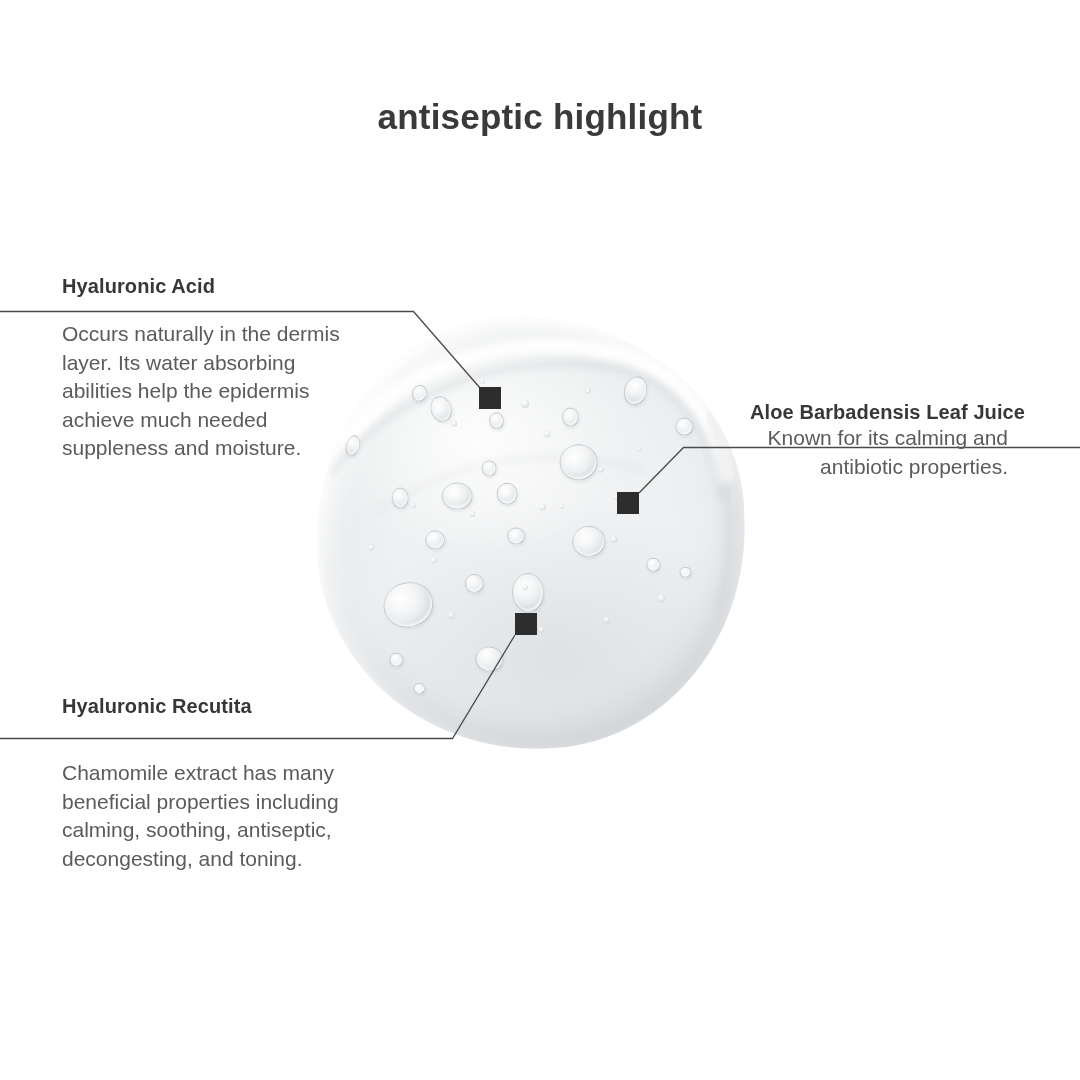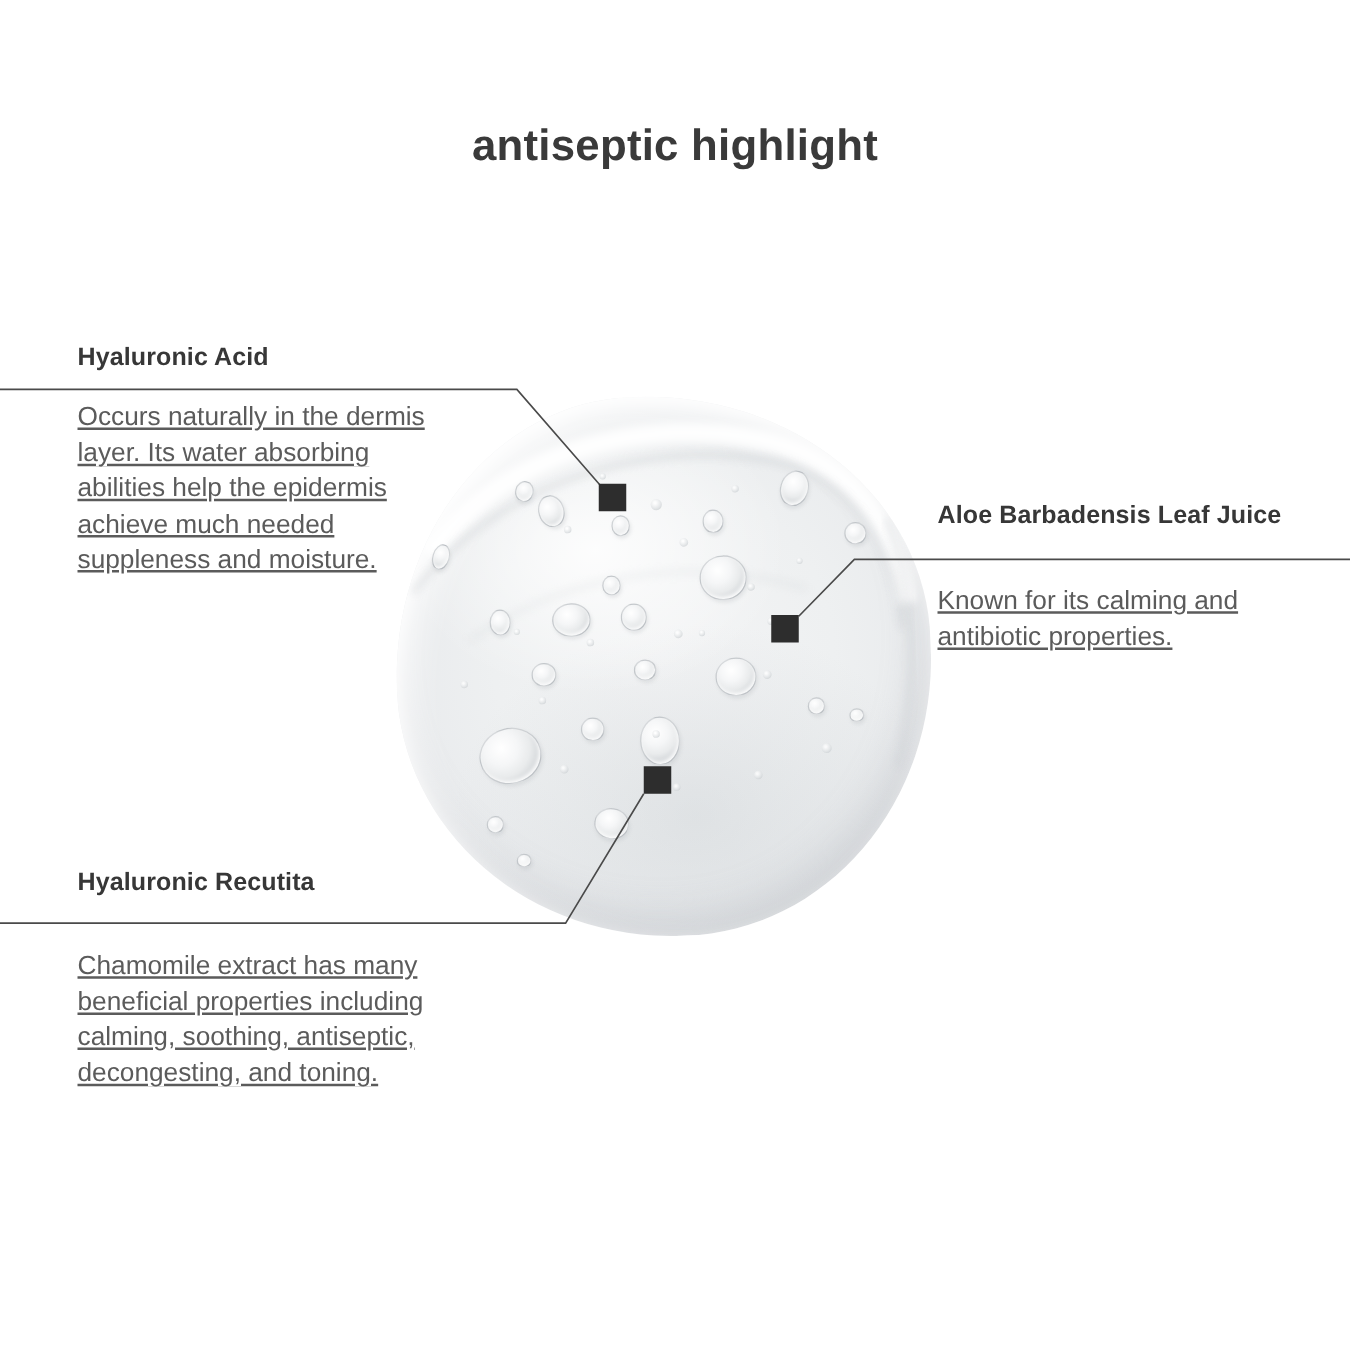--- a/index.html
+++ b/index.html
@@ -14,26 +14,25 @@
     letter-spacing:0.2px;line-height:42px;
   }
   .callout{position:absolute;}
   .callout-title{
     font-size:20px;font-weight:700;color:#373737;line-height:24px;
     letter-spacing:0.1px;white-space:nowrap;
   }
   .callout-desc{
     font-size:21px;font-weight:400;color:#5b5b5b;line-height:28.5px;
     letter-spacing:0px;
-    text-decoration:underline;
   }
   #callout-hyaluronic{left:62px;top:274px;}
   #callout-hyaluronic .callout-desc{margin-top:22px;width:296px;}
   #callout-aloe{left:750px;top:400px;}
-  #callout-aloe .callout-desc{margin-top:43px;width:258px;}
+  #callout-aloe .callout-desc{width:258px;text-align:right;}
   #callout-chamomile{left:62px;top:694px;}
   #callout-chamomile .callout-desc{margin-top:41px;width:302px;}
 
   #connector-layer{position:absolute;left:0;top:0;pointer-events:none;}
   .connector{stroke:#4a4a4a;stroke-width:1.3;fill:none;}
 
   .marker{position:absolute;width:22px;height:22px;background:#2d2d2d;}
   #marker-hyaluronic{left:479px;top:387px;}
   #marker-aloe{left:617px;top:492px;}
   #marker-chamomile{left:515px;top:613px;}

